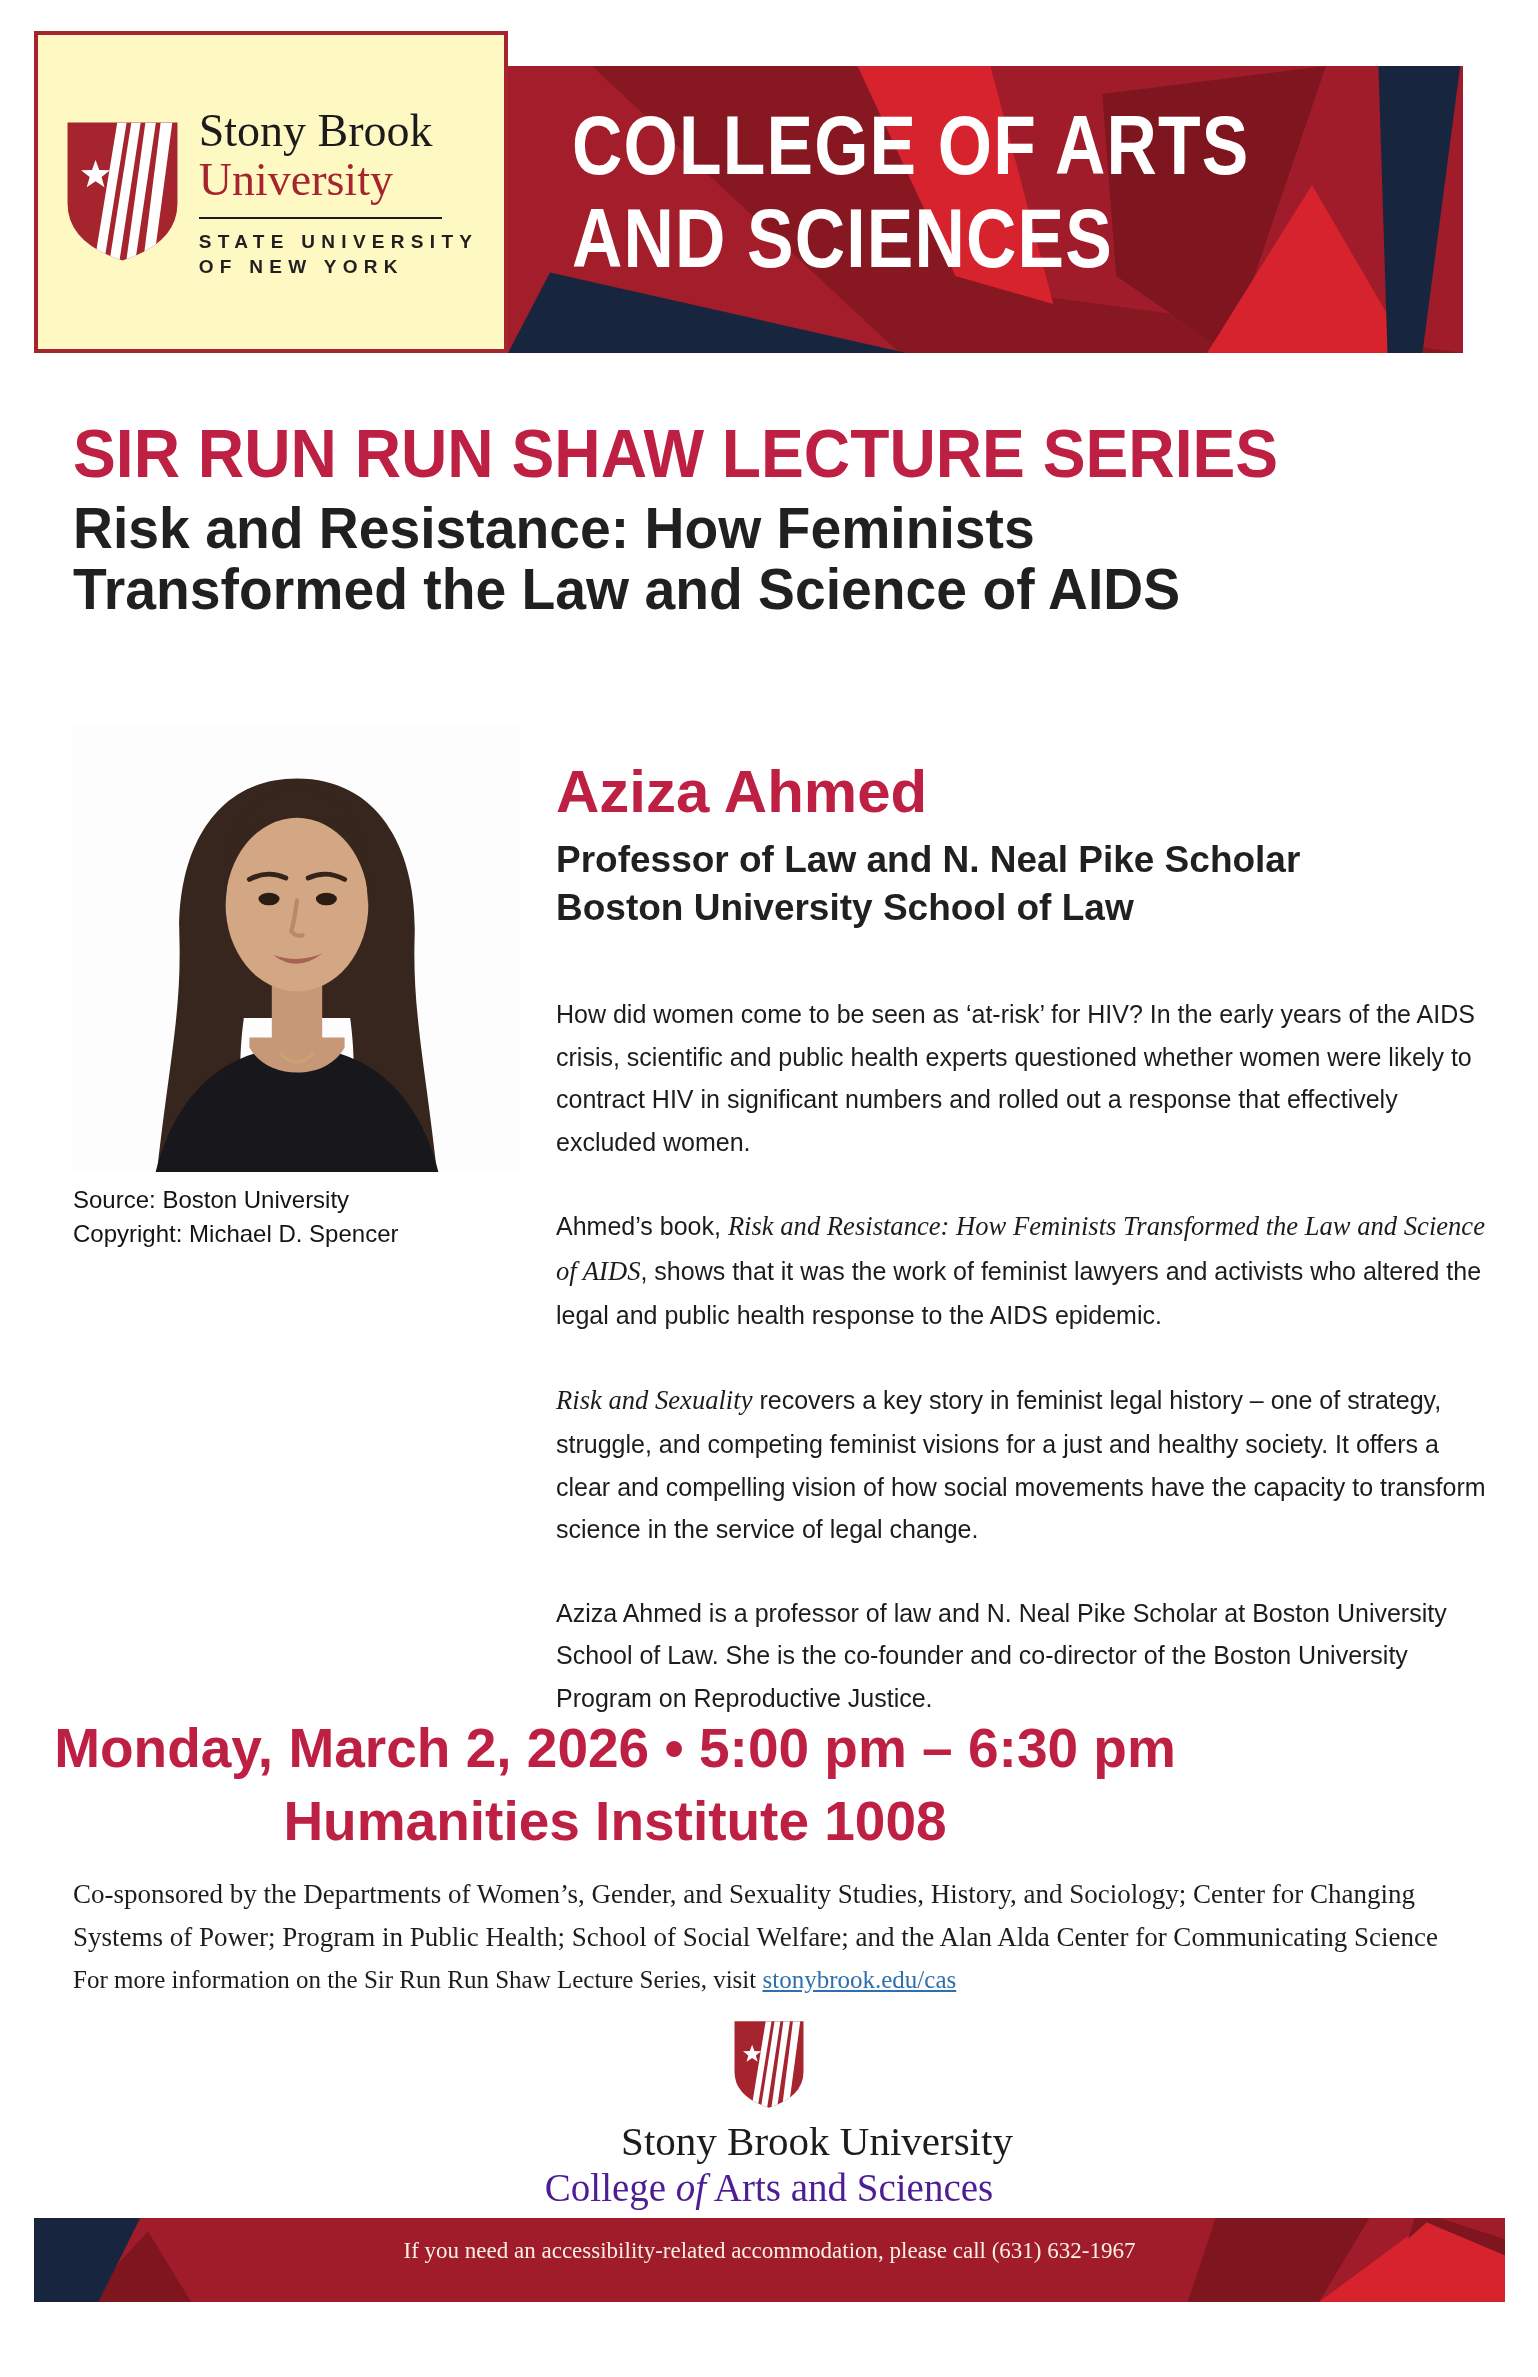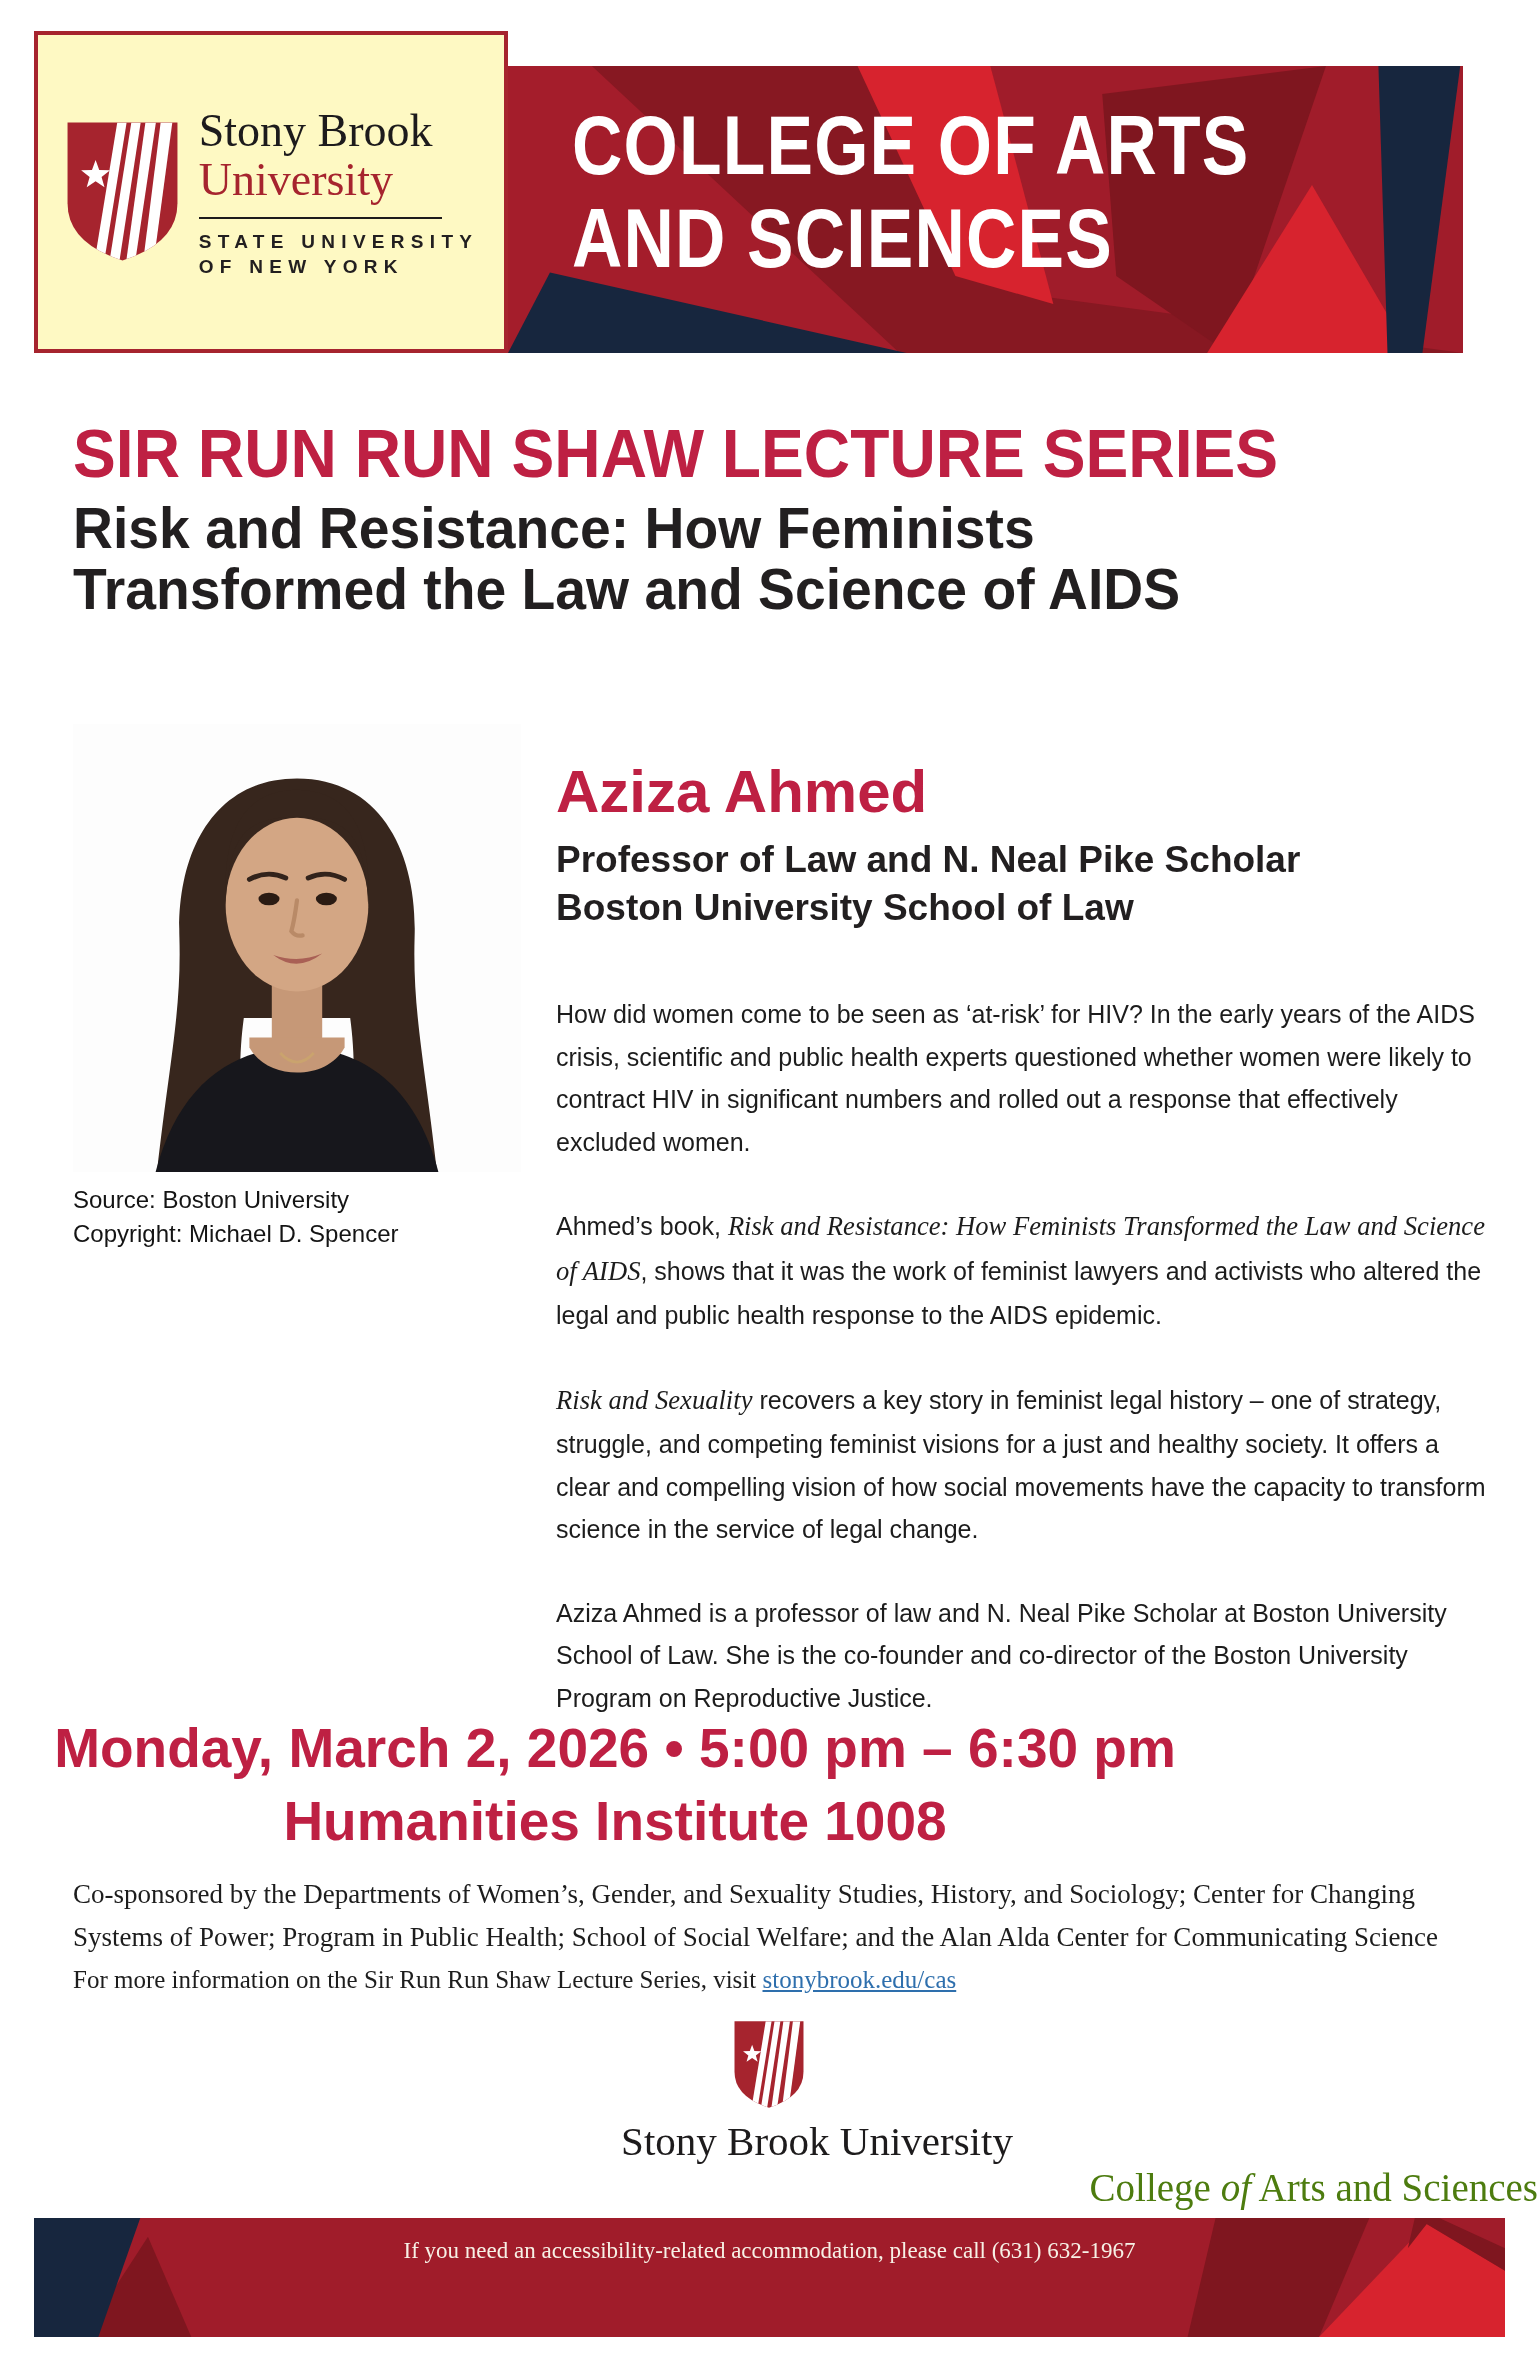--- a/index.html
+++ b/index.html
@@ -39,25 +39,25 @@
   .event{left:0;top:1712px;width:1230px;text-align:center;color:#BE2043;font-size:55px;font-weight:800;line-height:1.32;}
 
   
   .sponsors{left:73px;top:1873px;width:1395px;font-family:"Liberation Serif",serif;font-size:27px;color:#1d1d1d;line-height:1.58;}
   .moreinfo{left:73px;top:1966px;width:1395px;font-family:"Liberation Serif",serif;font-size:25px;color:#1d1d1d;}
   .moreinfo a{color:#2E6FAD;text-decoration:underline;cursor:pointer;}
 
   
   .b-shield{left:732px;top:2019px;width:74px;height:91px;}
   .b-name{left:0;top:2117px;width:1538px;text-align:center;font-family:"Liberation Serif",serif;font-size:41px;color:#1d1b1c;margin-left:48px;}
-  .b-college{left:0;top:2165px;width:1538px;text-align:right;font-family:"Liberation Serif",serif;font-size:39px;color:#4d7c0f;}
+  .b-college{left:0;top:2165px;width:1538px;text-align:center;font-family:"Liberation Serif",serif;font-size:39px;color:#4c1d95;}
   .b-college .of{font-style:italic;}
 
   
-  .footer{left:34px;top:2218px;width:1471px;height:119px;overflow:hidden;}
+  .footer{left:34px;top:2218px;width:1471px;height:84px;overflow:hidden;}
   .footer svg{position:absolute;left:0;top:0;width:100%;height:100%;}
   .footer-text{position:absolute;left:0;top:17px;width:100%;text-align:center;color:#F7F1E6;font-family:"Liberation Serif",serif;font-size:23px;line-height:1.42;}
 </style>
 </head>
 <body>
 
 <div class="abs logo-box">
   <span>
     <svg width="117" height="145" viewBox="0 0 100 124">
       <defs>

